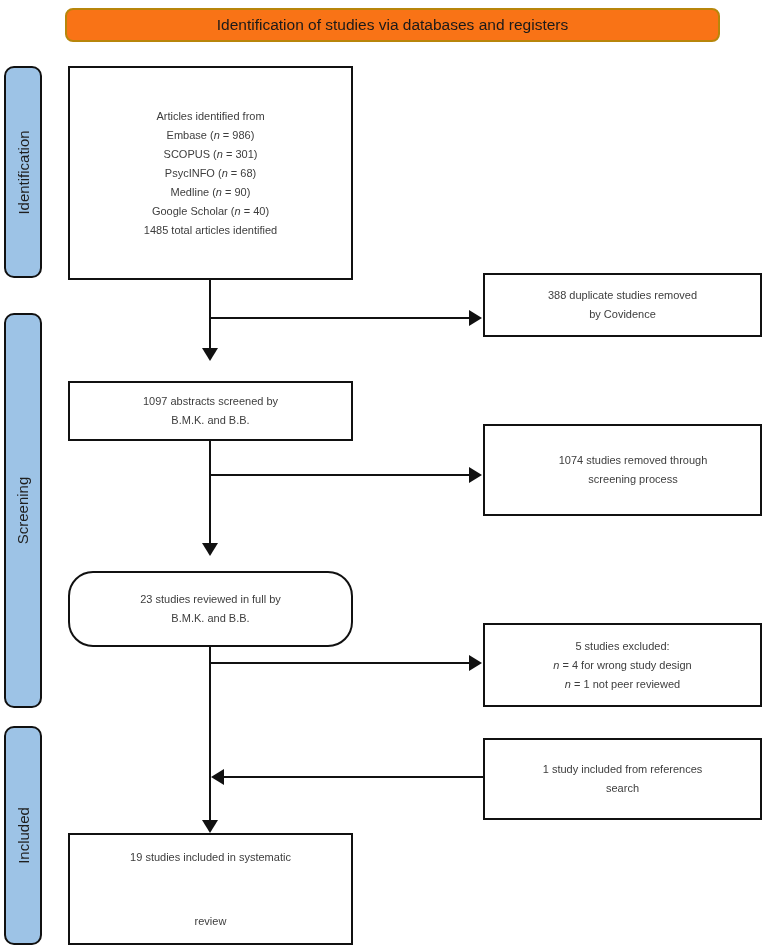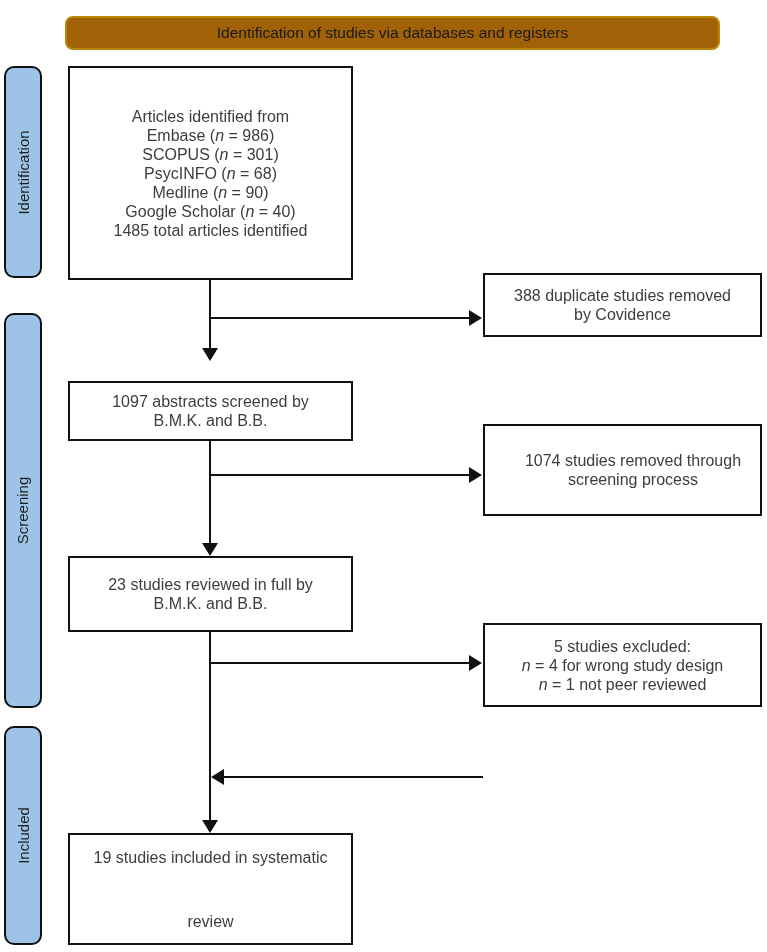--- a/index.html
+++ b/index.html
@@ -11,23 +11,23 @@
   .canvas {
     position: relative;
     width: 767px;
     height: 952px;
     background: #ffffff;
     overflow: hidden;
     color: #3d3d3d;
   }
   .banner {
     position: absolute;
-    left: 65px; top: 16px;
+    left: 65px; top: 8px;
     width: 655px; height: 34px;
-    background: #a16207;
+    background: #f97316;
     border: 2px solid #b8860b;
     border-radius: 8px;
     display: flex;
     align-items: center;
     justify-content: center;
     font-size: 15.5px;
     color: #1a1a1a;
     box-sizing: border-box;
   }
   .stage {
@@ -55,32 +55,32 @@
   .box {
     position: absolute;
     background: #ffffff;
     border: 2px solid #111111;
     box-sizing: border-box;
     display: flex;
     flex-direction: column;
     align-items: center;
     justify-content: center;
     text-align: center;
-    font-size: 16px;
+    font-size: 11px;
     line-height: 19px;
     color: #3d3d3d;
   }
   .box em { font-style: italic; }
 
   .col-left  { left: 68px;  width: 285px; }
   .col-right { left: 483px; width: 279px; }
 
   .box-identified          { top: 66px;  height: 214px; }
   .box-abstracts-screened  { top: 381px; height: 60px;  }
-  .box-full-text-reviewed  { top: 556px; height: 76px;  }
+  .box-full-text-reviewed  { top: 571px; height: 76px; border-radius: 25px;  }
   .box-final-included      { top: 833px; height: 112px; gap: 45px; }
 
   .box-duplicates-removed  { top: 273px; height: 64px; }
   .box-screening-removed   { top: 424px; height: 92px; padding-left: 21px; }
   .box-excluded            { top: 623px; height: 84px; }
   .box-references-included { top: 738px; height: 82px; }
 
   .connectors {
     position: absolute;
     left: 0; top: 0;
@@ -160,19 +160,23 @@
     <div>23 studies reviewed in full by</div>
     <div>B.M.K. and B.B.</div>
   </div>
 
   <div class="box col-right box-excluded">
     <div>5 studies excluded:</div>
     <div><em>n</em> = 4 for wrong study design</div>
     <div><em>n</em> = 1 not peer reviewed</div>
   </div>
 
+  <div class="box col-right box-references-included">
+    <div>1 study included from references</div>
+    <div>search</div>
+  </div>
 
   <div class="box col-left box-final-included">
     <div>19 studies included in systematic</div>
     <div>review</div>
   </div>
 
 </div>
 
 </body></html>

